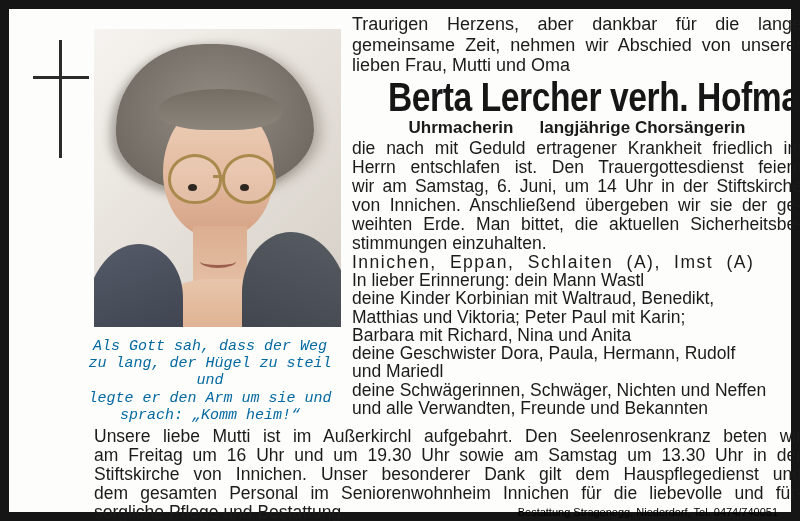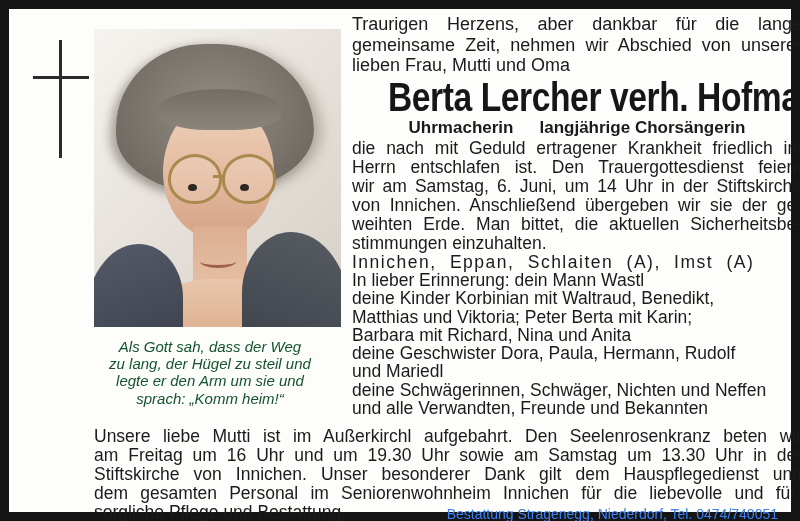--- a/index.html
+++ b/index.html
@@ -46,21 +46,21 @@
     background:linear-gradient(180deg,#dcae90,#e6c2a8);}
   .ph-chest{position:absolute;left:30%;bottom:0;width:44%;height:16%;
     background:linear-gradient(180deg,#e8c6ab,#dfb393);border-radius:40% 40% 0 0;}
   .ph-coat-l{position:absolute;left:-4%;bottom:-2%;width:40%;height:30%;
     background:linear-gradient(160deg,#565b69,#3f4450);border-radius:55% 45% 0 0/90% 60% 0 0;}
   .ph-coat-r{position:absolute;right:-4%;bottom:-2%;width:44%;height:34%;
     background:linear-gradient(200deg,#585c63,#41454d);border-radius:45% 55% 0 0/60% 85% 0 0;}
 
   
   .poem{position:absolute;left:66px;top:329px;width:270px;
-    font-style:italic;font-size:15px;line-height:17.2px;color:#14532d;text-align:center;}
+    font-style:italic;font-size:15px;line-height:17.2px;color:#0369a1;text-align:center;font-family:Liberation Mono, monospace;}
 
   
   .col{position:absolute;left:343px;top:5px;width:450px;color:#1b1b1b;}
   .p .line{white-space:nowrap;}
   .p .line.just{white-space:normal;text-align:justify;text-align-last:justify;}
   .intro{font-size:18px;line-height:20.5px;}
   .name{
     margin:1px 0 0 0;font-size:40px;line-height:40px;font-weight:bold;
     letter-spacing:-0.5px;white-space:nowrap;text-align:center;
     transform:scaleX(0.84);transform-origin:50% 50%;color:#161616;
@@ -70,21 +70,21 @@
   .dates{display:flex;justify-content:center;gap:42px;
     font-weight:bold;font-size:17px;line-height:19px;}
   .ann{font-size:17.5px;line-height:19px;margin-top:2px;}
   .places{font-size:17.5px;line-height:18.5px;letter-spacing:1.5px;word-spacing:7px;white-space:nowrap;}
   .family{font-size:17.5px;line-height:18.3px;}
   .family .b, .b{font-weight:normal;}
 
   
   .bottom{position:absolute;left:85px;top:418px;width:708px;
     font-size:17.5px;line-height:19px;color:#1b1b1b;}
-  .agency{position:absolute;right:13px;top:497px;font-size:14px;color:#3b82f6;}
+  .agency{position:absolute;right:13px;top:497px;font-size:11px;color:#000000;}
 </style>
 </head>
 <body>
 
 <div class="sheet">
 
   <div class="cross">
     <i class="v"></i>
     <i class="h"></i>
   </div>
@@ -131,21 +131,21 @@
         <div class="line just"><span>Herrn entschlafen ist. Den Trauergottesdienst feiern</span></div>
         <div class="line just"><span>wir am Samstag, 6. Juni, um 14 Uhr in der Stiftskirche</span></div>
         <div class="line just"><span>von Innichen. Anschließend übergeben wir sie der ge-</span></div>
         <div class="line just"><span>weihten Erde. Man bittet, die aktuellen Sicherheitsbe-</span></div>
         <div class="line"><span>stimmungen einzuhalten.</span></div>
       </div>
     <div class="places">Innichen, Eppan, Schlaiten (A), Imst (A)</div>
     <div class="family">
         <div class="line"><span>In lieber Erinnerung: dein Mann </span><span class="b">Wastl</span></div>
         <div class="line"><span>deine Kinder </span><span class="b">Korbinian</span><span> mit </span><span class="b">Waltraud, Benedikt,</span></div>
-        <div class="line"><span class="b">Matthias</span><span> und </span><span class="b">Viktoria; Peter Berta</span><span> mit </span><span class="b">Karin;</span></div>
+        <div class="line"><span class="b">Matthias</span><span> und </span><span class="b">Viktoria; Peter Paul</span><span> mit </span><span class="b">Karin;</span></div>
         <div class="line"><span class="b">Barbara</span><span> mit </span><span class="b">Richard, Nina</span><span> und </span><span class="b">Anita</span></div>
         <div class="line"><span>deine Geschwister </span><span class="b">Dora, Paula, Hermann, Rudolf</span></div>
         <div class="line"><span>und </span><span class="b">Mariedl</span></div>
         <div class="line"><span>deine Schwägerinnen, Schwäger, Nichten und Neffen</span></div>
         <div class="line"><span>und alle Verwandten, Freunde und Bekannten</span></div>
       </div>
   </div>
 
   <div class="p bottom">
       <div class="line just"><span>Unsere liebe Mutti ist im Außerkirchl aufgebahrt. Den Seelenrosenkranz beten wir</span></div>

